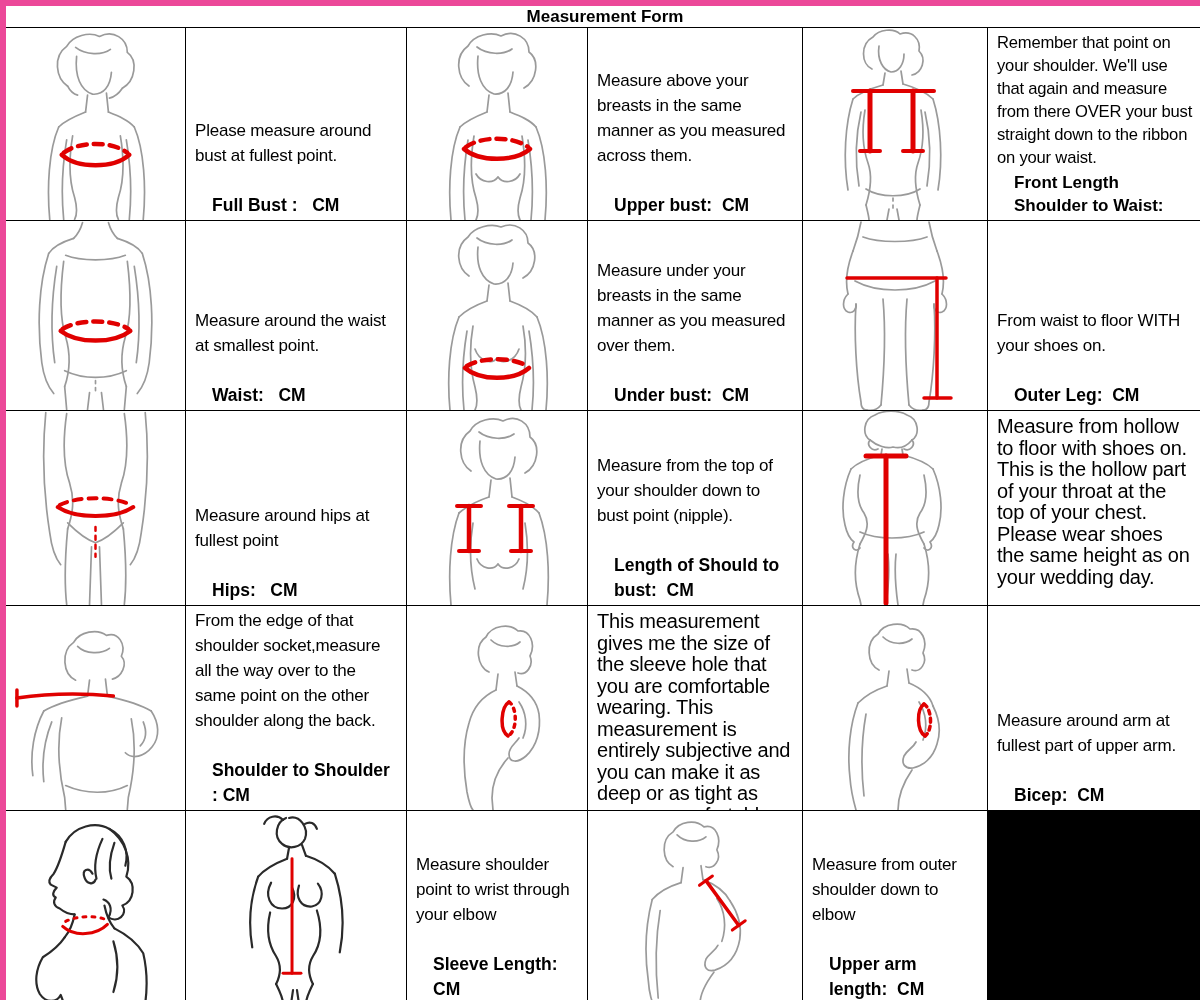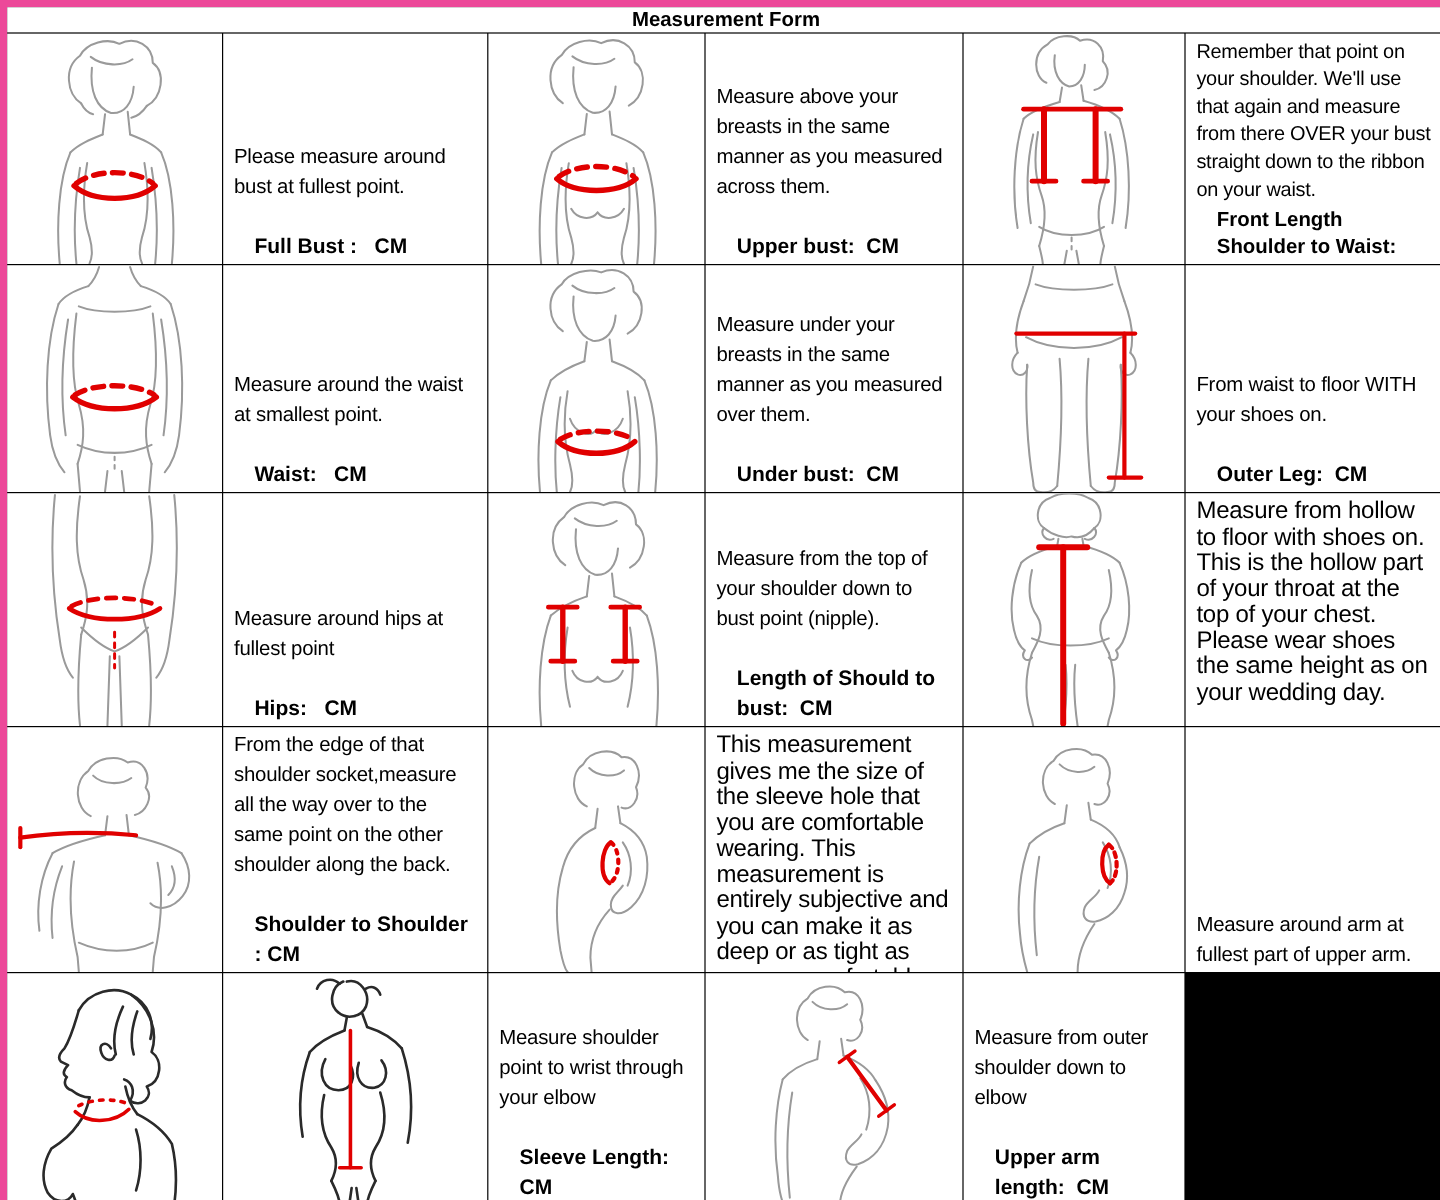--- a/index.html
+++ b/index.html
@@ -352,20 +352,21 @@
       </g>
       <g class="red-stroke">
         <path stroke-width="3.5" d="M121,98 C113,104 114,125 122,130"></path>
         <path stroke-width="3.5" stroke-dasharray="4,4" d="M121,98 C129,103 130,124 122,130"></path>
       </g>
     </svg>
   </div>
 
   <div class="cell txt">
     <div class="desc">Measure around arm at fullest part of upper arm.</div>
+    <div class="label">Bicep:&nbsp; CM</div>
   </div>
 
   <div class="cell fig">
     <svg viewBox="0 0 180 194">
       <g class="ink-stroke">
         <path d="M60,31 C69,15 90,10 104,18 C118,25 124,40 120,55"></path>
         <path d="M60,31 C56,45 53,55 48,63 C44,67 42,71 45,74 L51,77 C47,81 46,85 50,87 C47,91 48,96 54,98 C59,102 65,104 69,104"></path>
         <path d="M87,63 C83,56 76,59 79,67 C81,73 88,75 90,69"></path>
         <path d="M104,18 C119,29 127,48 121,66 C131,73 129,91 117,95 C123,104 112,113 103,107"></path>
         <path d="M97,28 C90,43 88,56 91,68 M109,32 C104,46 103,58 106,68"></path>

